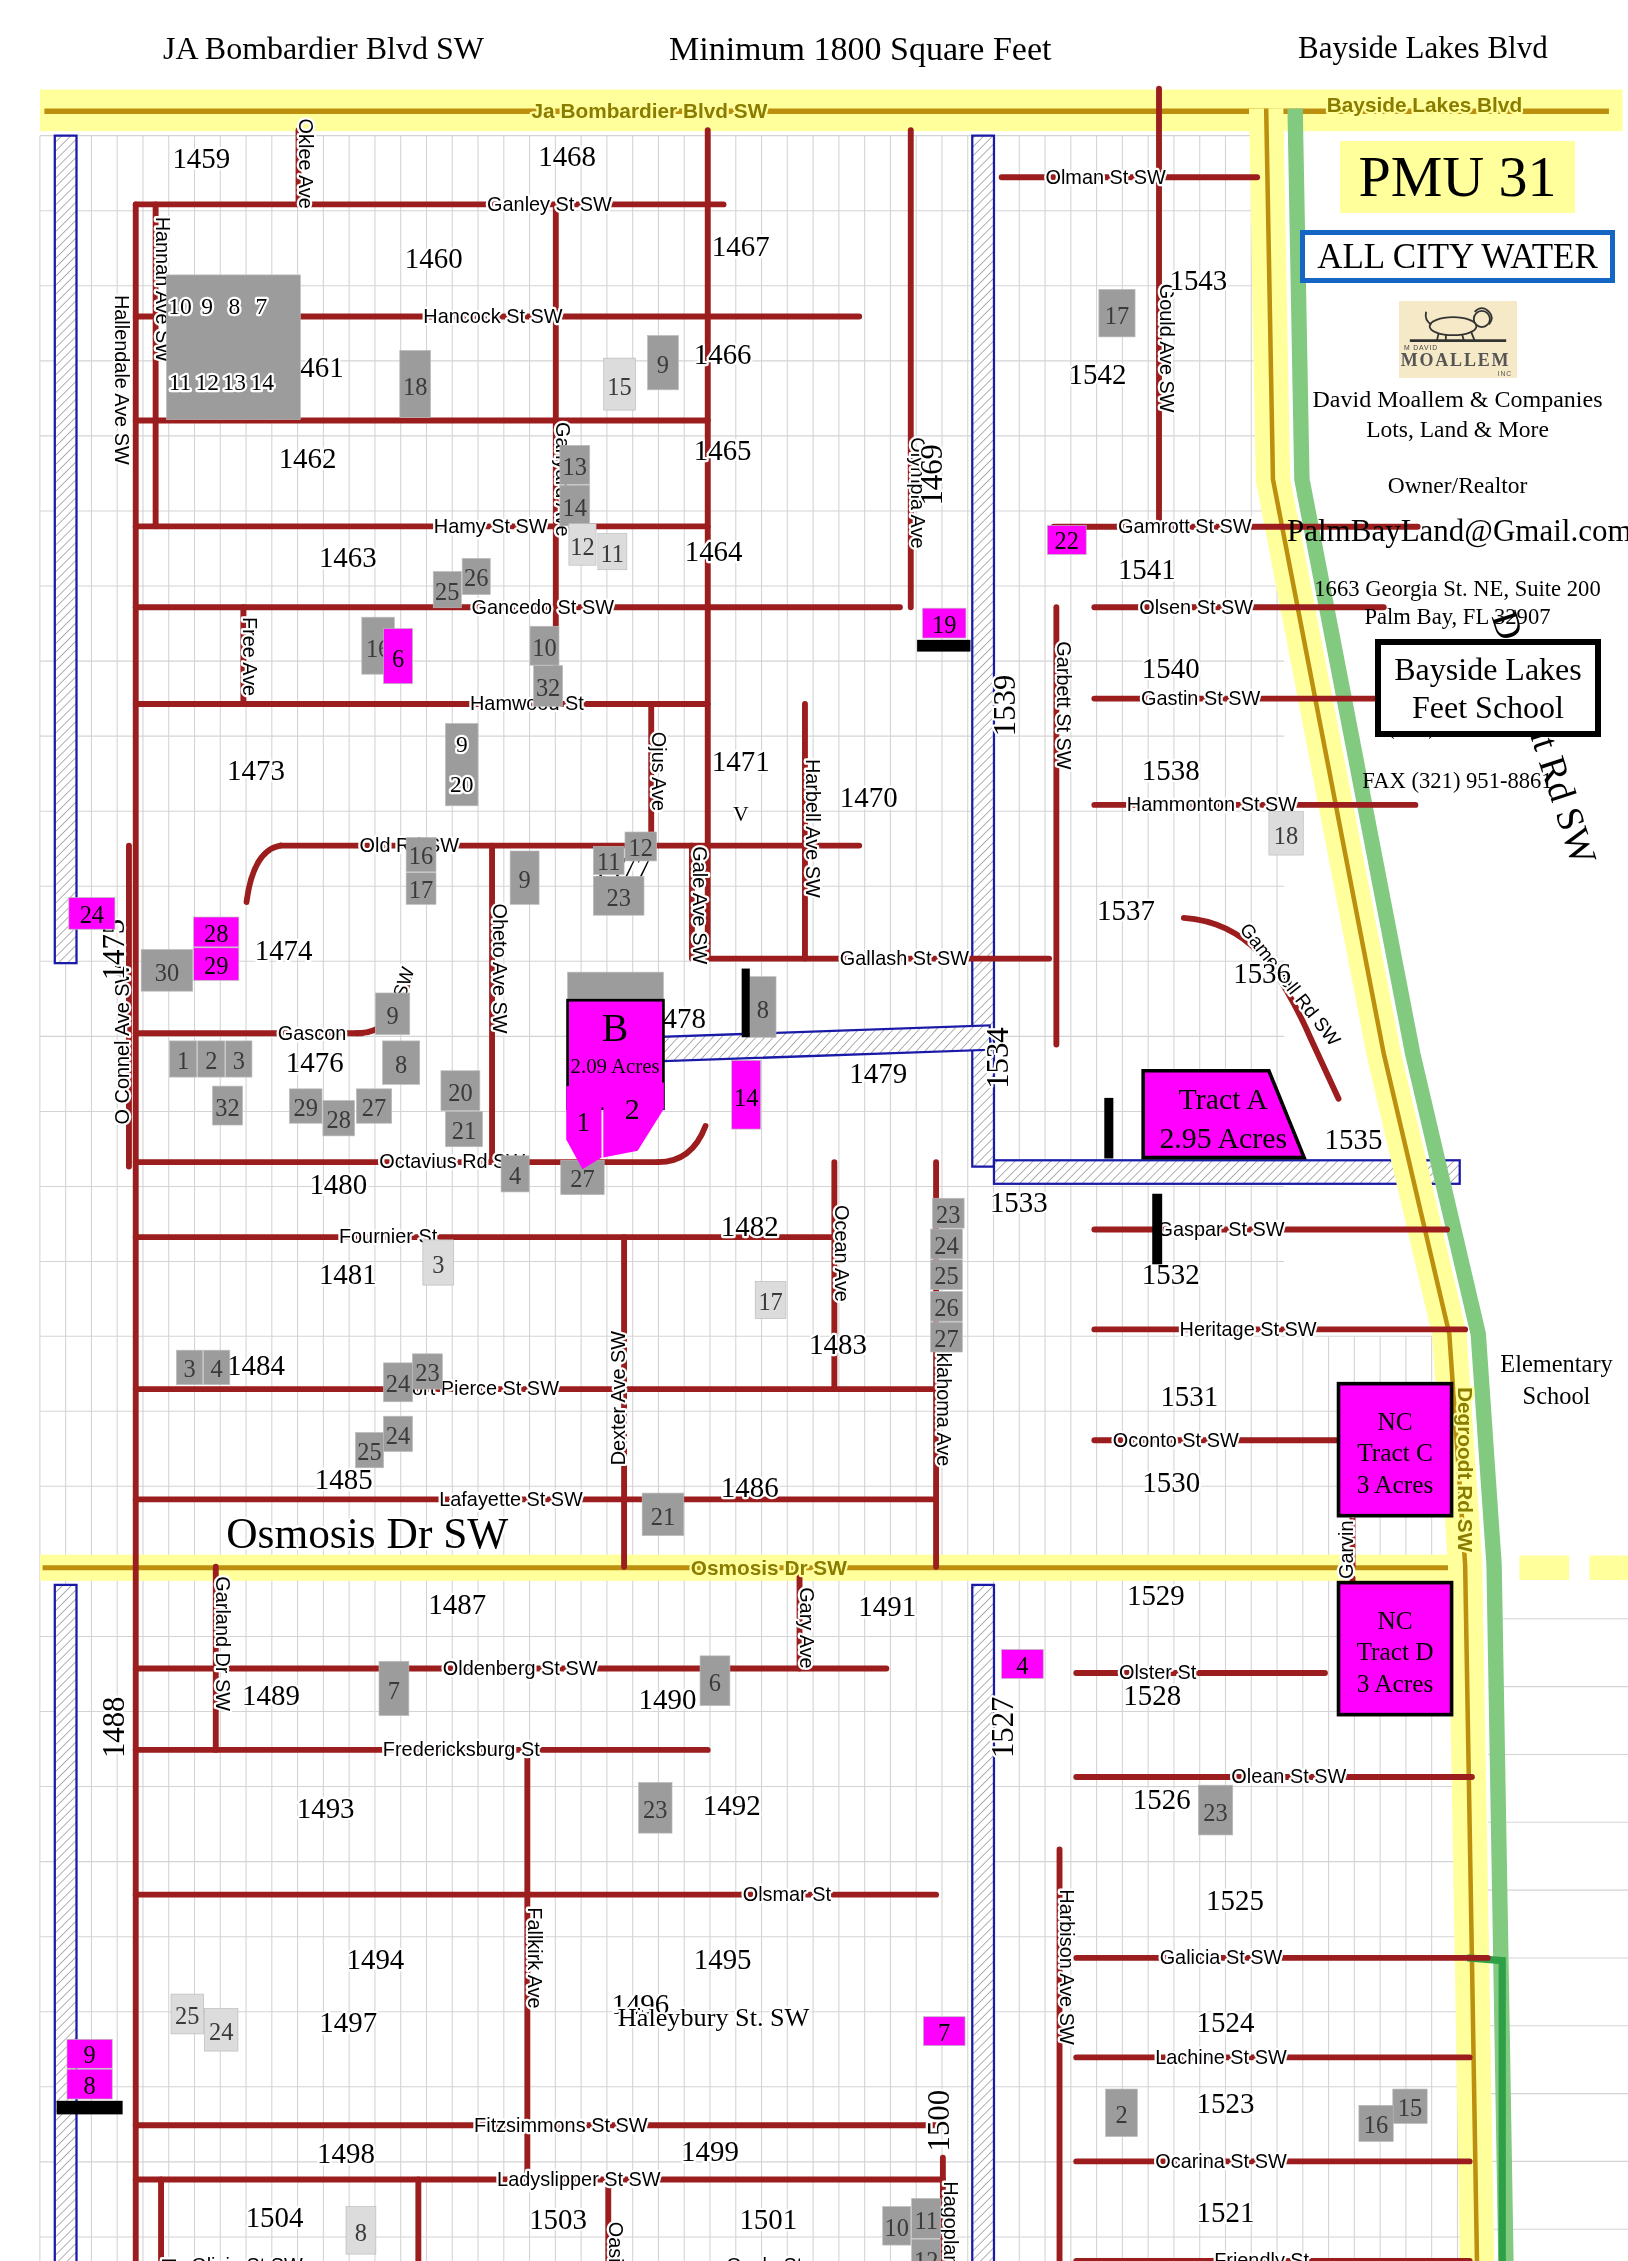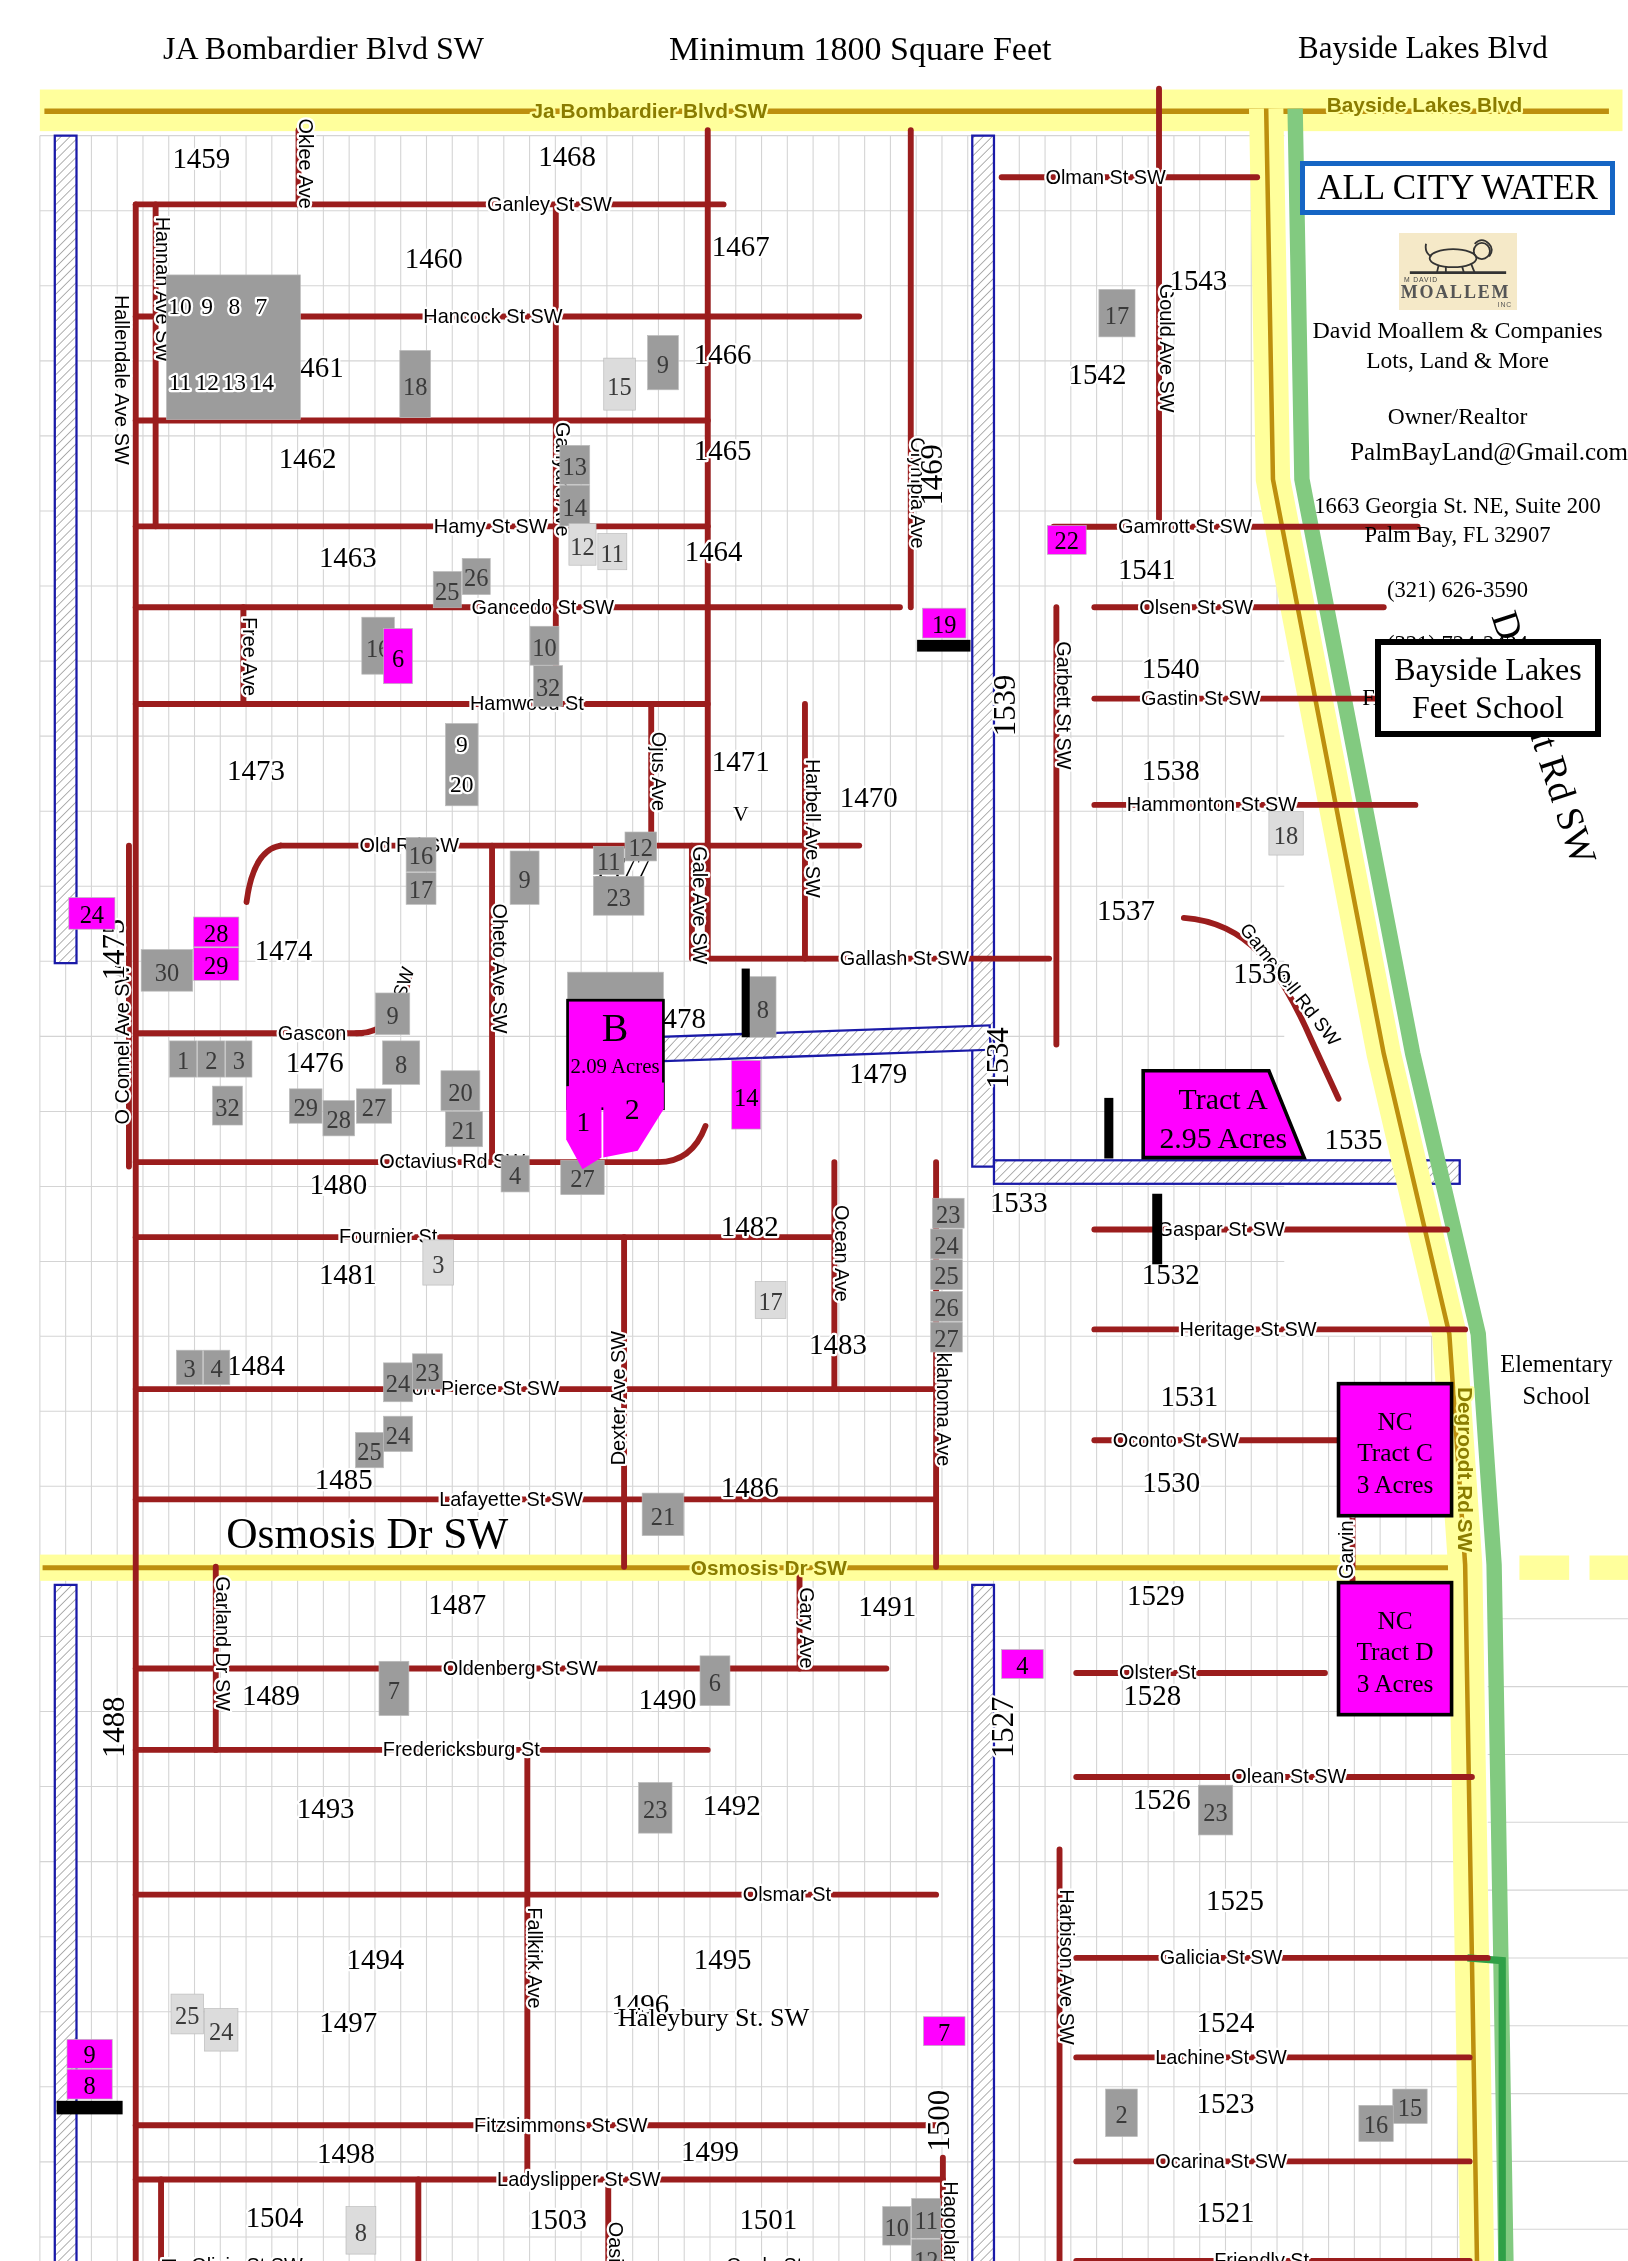--- a/index.html
+++ b/index.html
@@ -14,21 +14,21 @@
   .logo{width:118px;height:77px;background:#f5e9c8;margin:18px auto 2.7px auto;position:relative;}
   .logo .mdavid{position:absolute;left:5.4px;top:43px;font-size:6.8px;letter-spacing:0.9px;
        font-family:"Liberation Sans",sans-serif;color:#444;text-align:left;}
   .logo .moallem{position:absolute;left:0;right:4px;top:49px;font-size:18px;font-weight:700;
        letter-spacing:1.8px;color:#555;font-family:"Liberation Serif",serif;}
   .logo .inc{position:absolute;right:4.5px;bottom:1.8px;font-size:6.8px;letter-spacing:0.9px;color:#555;
        font-family:"Liberation Sans",sans-serif;}
   .company{font-size:24px;margin-top:7.2px;}
   .tagline{font-size:23.5px;margin-top:3.6px;}
   .owner{font-size:23.5px;margin-top:29px;}
-  .email{font-size:25px;margin-top:8px;text-align:right;}
+  .email{font-size:31px;margin-top:14px;text-align:right;}
   .addr{font-size:22.6px;margin-top:26px;line-height:1.25;}
   .phone{font-size:22.6px;margin-top:28px;}
   .fax{font-size:22.6px;margin-top:28px;}
   .hs{position:absolute;left:1375px;top:639px;width:226px;border:6.3px solid #000;background:#fff;
       text-align:center;font-size:32px;line-height:1.2;padding:4.5px 1.8px;box-sizing:border-box;}
 </style>
 </head>
 <body>
 
 <div id="page">
@@ -795,21 +795,21 @@
       <text x="3442" y="3106" font-size="54" font-family="&quot;Liberation Serif&quot;,serif" text-anchor="middle" fill="#000" stroke="#fff" stroke-width="10" paint-order="stroke" stroke-linejoin="round" font-weight="400">School</text>
       <text x="812" y="3424" font-size="96" font-family="&quot;Liberation Serif&quot;,serif" text-anchor="middle" fill="#000" stroke="#fff" stroke-width="10" paint-order="stroke" stroke-linejoin="round" font-weight="400">Osmosis Dr SW</text>
       <text x="1335" y="6250" font-size="80" font-family="&quot;Liberation Serif&quot;,serif" text-anchor="middle" fill="#000" stroke="#fff" stroke-width="10" paint-order="stroke" stroke-linejoin="round" font-weight="400">JT Sancho St</text>
     </svg>
 
   <div class="hdr" style="left:163px;font-size:32px;">JA Bombardier Blvd SW</div>
   <div class="hdr" style="left:669px;font-size:34px;">Minimum 1800 Square Feet</div>
   <div class="hdr" style="left:1298px;font-size:31px;">Bayside Lakes Blvd</div>
 
   <div id="panel">
-    <br>
+    <div class="pmu">PMU 31</div><br>
     <div class="acw">ALL CITY WATER</div>
     <div class="logo">
       <svg width="118" height="45" viewBox="0 0 131 50">
         <g fill="none" stroke="#333" stroke-width="2">
           <line x1="12" y1="44" x2="119" y2="44" stroke-width="3"></line>
           <ellipse cx="60" cy="28" rx="26" ry="10"></ellipse>
           <circle cx="92" cy="20" r="9"></circle>
           <path d="M84,12 q8,-8 16,0 q6,6 0,14"></path>
           <line x1="44" y1="36" x2="42" y2="44"></line>
           <line x1="52" y1="37" x2="52" y2="44"></line>

